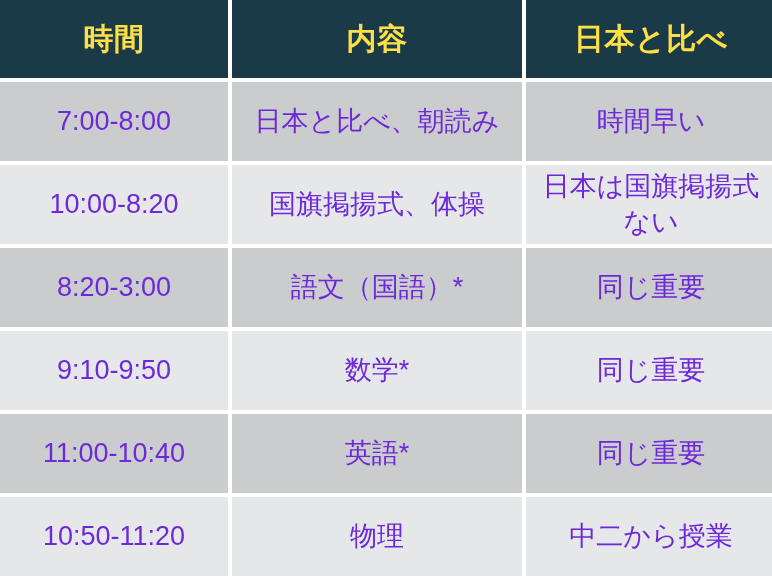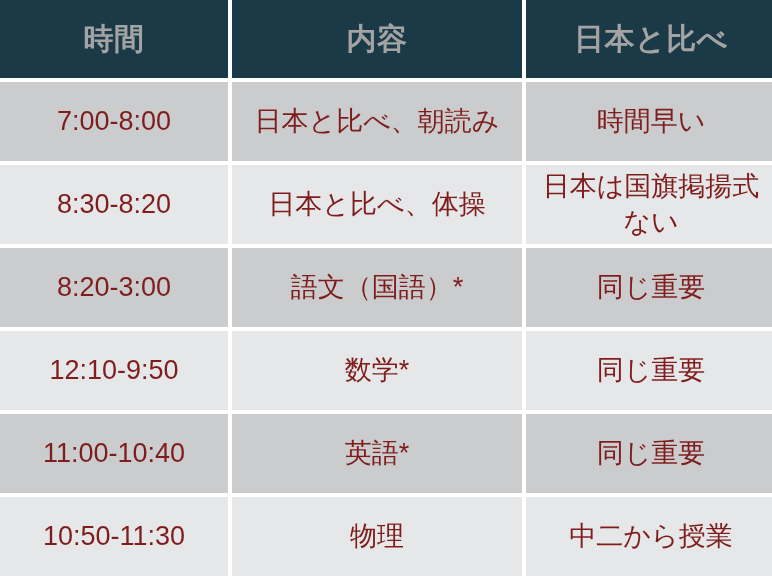--- a/index.html
+++ b/index.html
@@ -29,33 +29,33 @@
     table-layout: fixed;
   }
 
   
   col.c-time    { width: 228px; }
   col.c-content { width: 290px; }
   col.c-compare { width: 250px; }
 
   thead th {
     background: #1b3a47;
-    color: #a3a3a3;
+    color: #fde047;
     font-size: 30px;
     font-weight: 700;
     text-align: center;
     vertical-align: middle;
     height: 78px;
     padding: 0 6px;
     line-height: 1.25;
     letter-spacing: 0.5px;
   }
 
   tbody td {
-    color: #7f1d1d;
+    color: #6d28d9;
     font-size: 27px;
     font-weight: 400;
     text-align: center;
     vertical-align: middle;
     height: 79px;
     padding: 0 8px;
     line-height: 1.3;
     word-break: break-all;
   }
 
@@ -79,39 +79,39 @@
         <th>日本と比べ</th>
       </tr>
     </thead>
     <tbody>
       <tr class="row-odd">
         <td>7:00-8:00</td>
         <td>日本と比べ、朝読み</td>
         <td>時間早い</td>
       </tr>
       <tr class="row-even">
-        <td>8:30-8:20</td>
-        <td>日本と比べ、体操</td>
+        <td>10:00-8:20</td>
+        <td>国旗掲揚式、体操</td>
         <td>日本は国旗掲揚式ない</td>
       </tr>
       <tr class="row-odd">
         <td>8:20-3:00</td>
         <td>語文（国語）*</td>
         <td>同じ重要</td>
       </tr>
       <tr class="row-even">
-        <td>12:10-9:50</td>
+        <td>9:10-9:50</td>
         <td>数学*</td>
         <td>同じ重要</td>
       </tr>
       <tr class="row-odd">
         <td>11:00-10:40</td>
         <td>英語*</td>
         <td>同じ重要</td>
       </tr>
       <tr class="row-even">
-        <td>10:50-11:30</td>
+        <td>10:50-11:20</td>
         <td>物理</td>
         <td>中二から授業</td>
       </tr>
     </tbody>
   </table>
 </div>
 
 </body></html>

